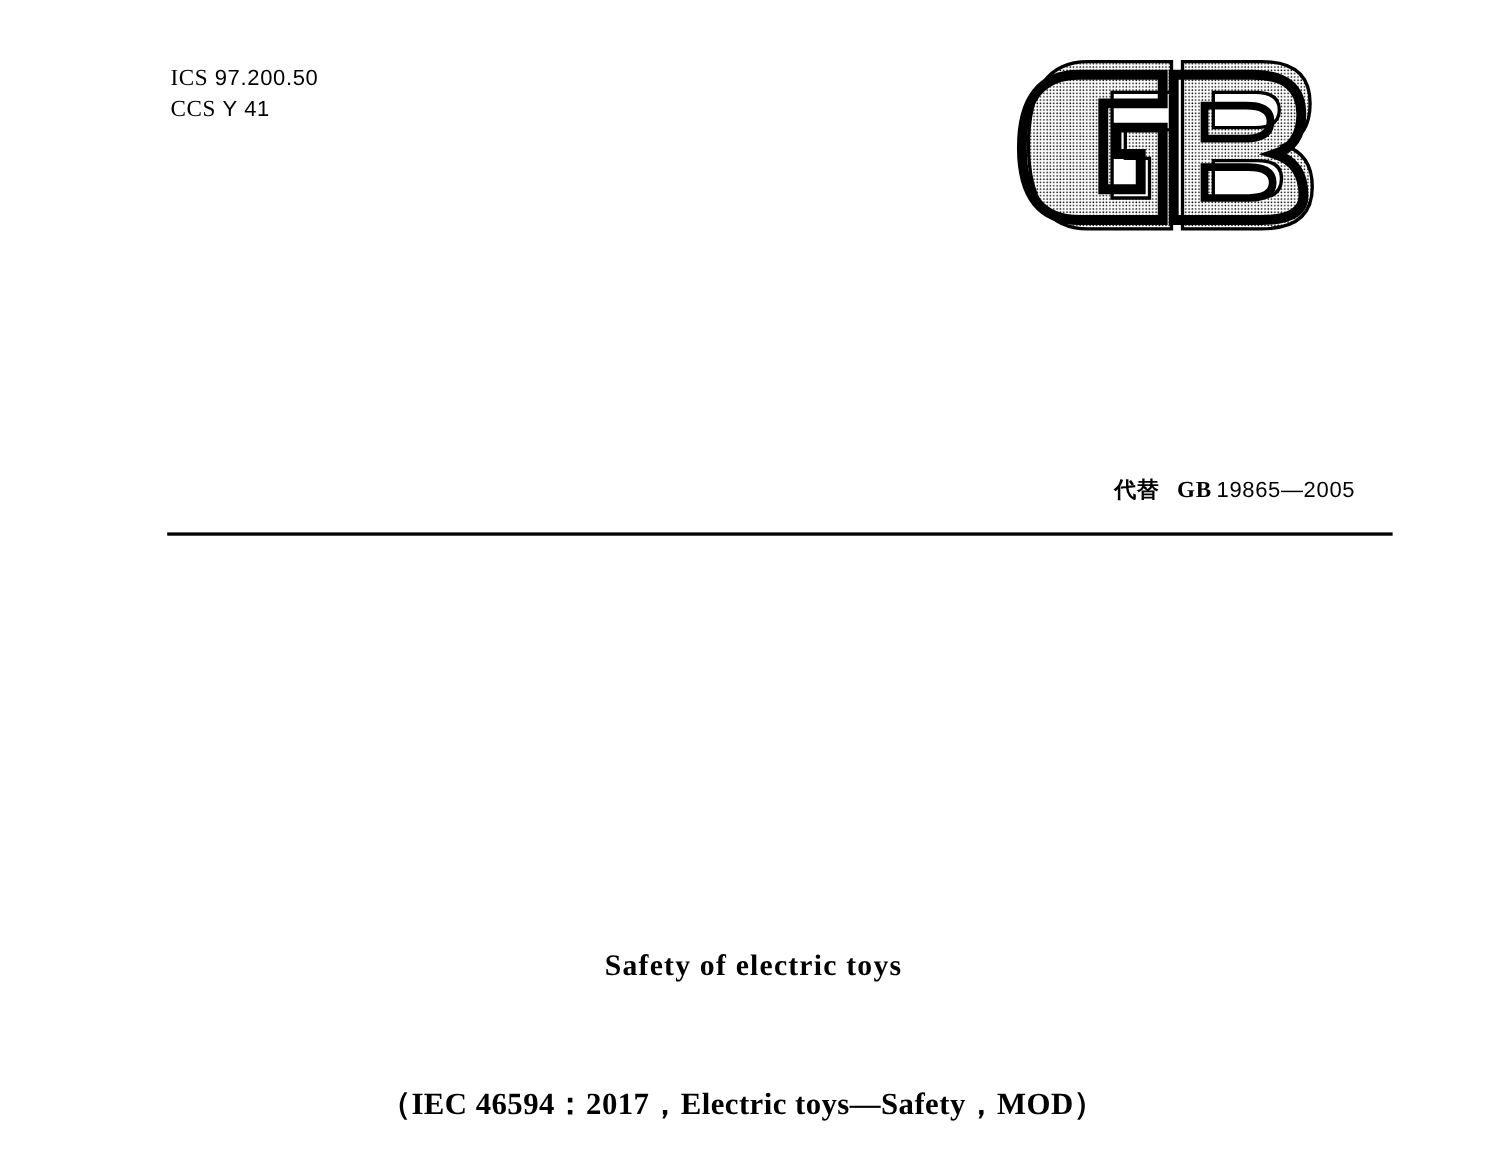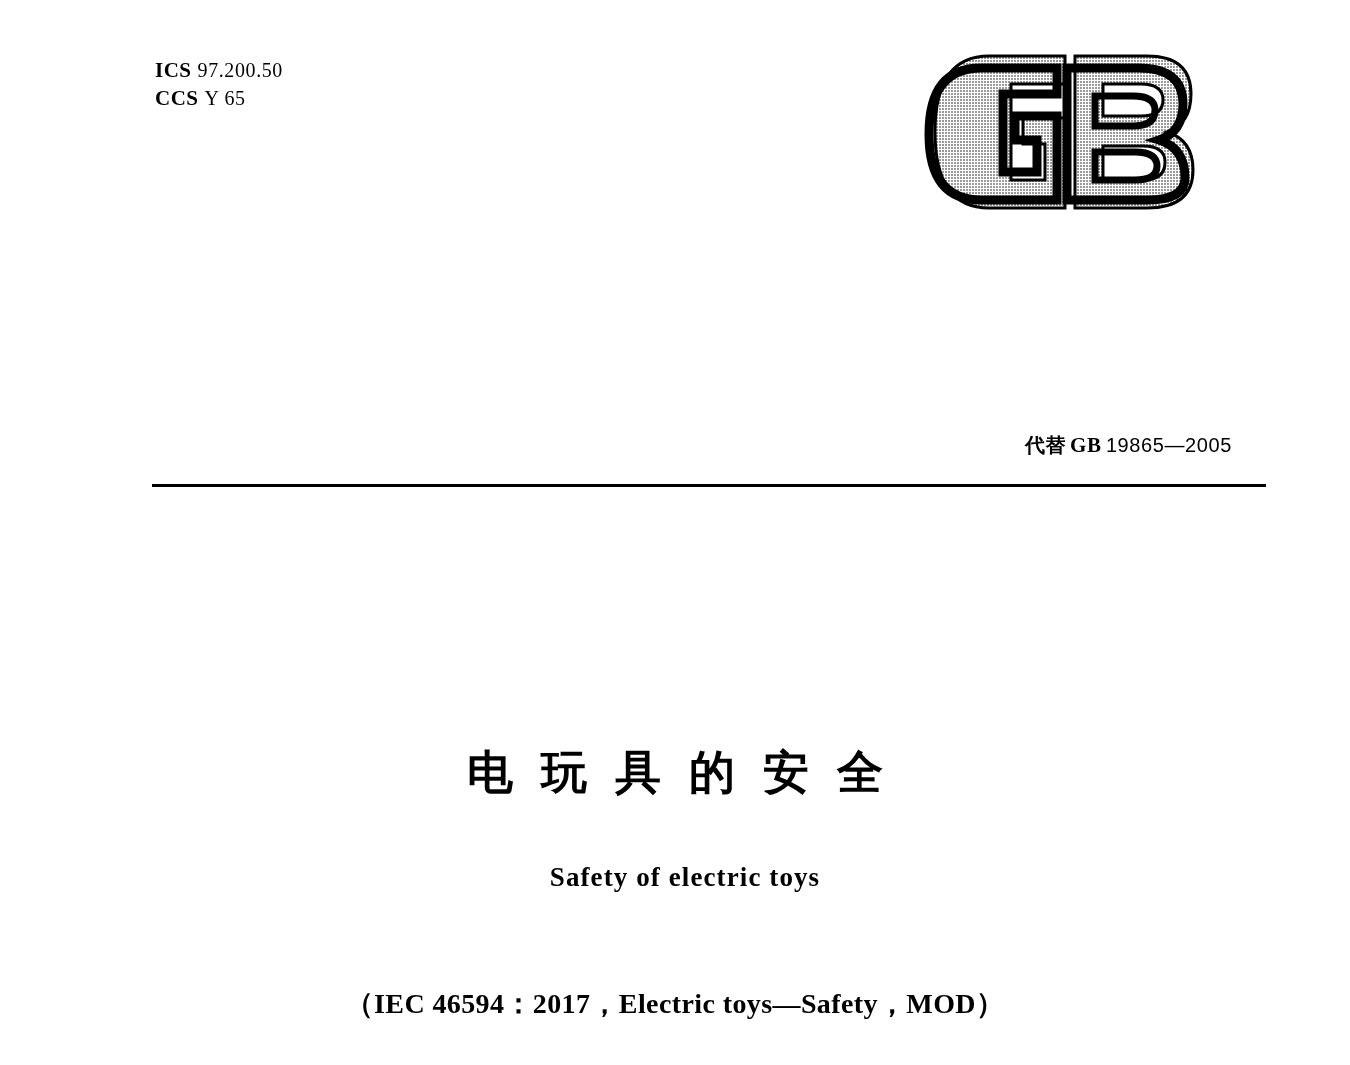--- a/index.html
+++ b/index.html
@@ -29,26 +29,26 @@
     line-height: 1.32;
   }
   .ics-line {
     font-family: "Liberation Serif", serif;
     font-size: 21px;
     font-weight: bold;
     letter-spacing: 0.5px;
     white-space: nowrap;
   }
   .ics-line .label {
-    font-weight: bold;
+    font-weight: normal;
     letter-spacing: 0.5px;
   }
   .ics-line .value {
     font-weight: normal;
-    font-family: Liberation Serif, serif;
+    font-family: Liberation Sans, sans-serif;
     font-size: 20px;
     letter-spacing: 0.6px;
     margin-left: 6px;
   }
 
   
   .gb-emblem {
     position: absolute;
     left: 915px;
     top: 48px;
@@ -100,21 +100,21 @@
     font-weight: bold;
     font-size: 20px;
     letter-spacing: 0.5px;
     margin-top: 19px;
   }
   .std-replaces .en {
     font-family: "Liberation Serif", serif;
     font-weight: bold;
     font-size: 21px;
     letter-spacing: 0.8px;
-    margin-left: 4px;
+    margin-left: 16px;
   }
   .std-replaces .num {
     font-family: "Liberation Sans", sans-serif;
     font-weight: normal;
     font-size: 20px;
     letter-spacing: 0.6px;
     margin-left: 4px;
   }
 
   
@@ -174,21 +174,21 @@
 </head>
 <body>
 
 <div class="page">
 
   <div class="ics-block">
     <div class="ics-line">
       <span class="label">ICS</span><span class="value">97.200.50</span>
     </div>
     <div class="ics-line">
-      <span class="label">CCS</span><span class="value">Y 65</span>
+      <span class="label">CCS</span><span class="value">Y 41</span>
     </div>
   </div>
 
   <div class="gb-emblem">
     <svg width="290" height="170" viewBox="0 0 290 170" xmlns="http://www.w3.org/2000/svg">
       <defs>
         <pattern id="dots" width="3" height="3" patternUnits="userSpaceOnUse">
           <rect width="3" height="3" fill="#ffffff"></rect>
           <circle cx="1" cy="1" r="0.75" fill="#000000"></circle>
         </pattern>
@@ -209,18 +209,17 @@
   </div>
 
 
 
   <div class="std-replaces">
     <span class="cn">代替</span><span class="en">GB</span><span class="num">19865—2005</span>
   </div>
 
   <div class="rule"></div>
 
-  <div class="doc-title-cn">电玩具的安全</div>
   <div class="doc-title-en">Safety of electric toys</div>
 
   <div class="source-note">（IEC 46594：2017，Electric toys—Safety，MOD）</div>
 
 </div>
 
 </body></html>

